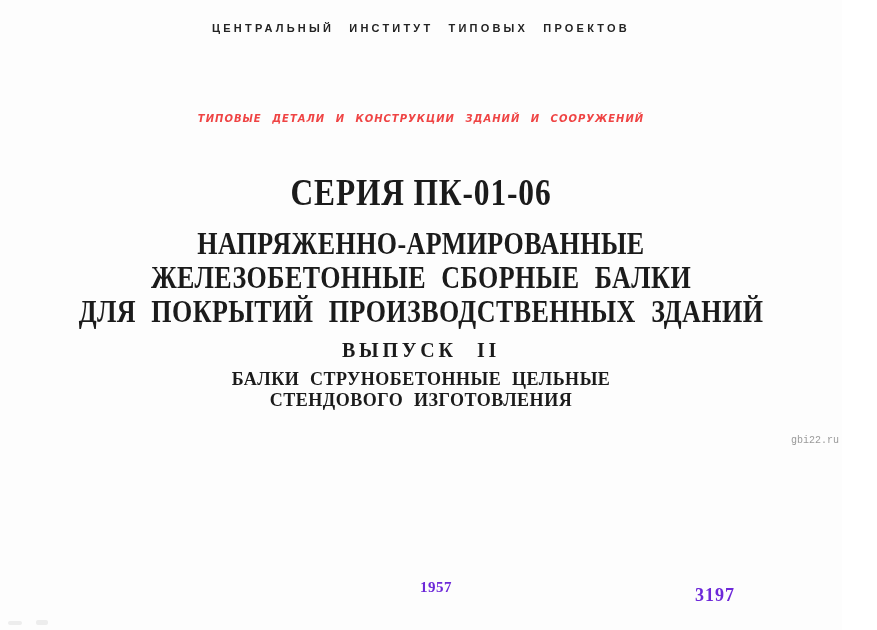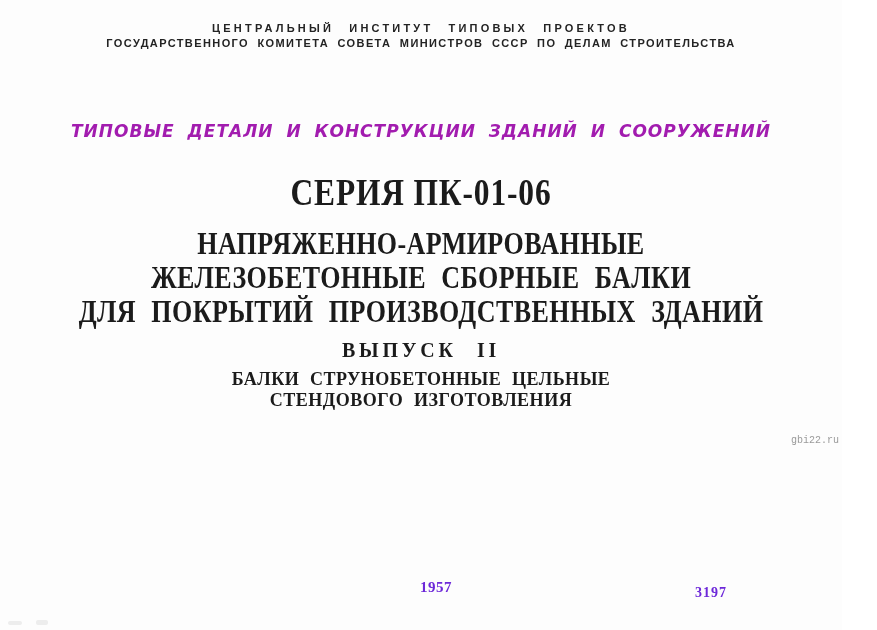--- a/index.html
+++ b/index.html
@@ -31,25 +31,24 @@
     color: #232323;
   }
   .pub-1 { top: 22px; letter-spacing: 3.2px; word-spacing: 9px; }
   .pub-2 { top: 37px; letter-spacing: 1.4px; word-spacing: 4px; }
   
   .tagline {
     top: 113px;
     font-family: "DejaVu Sans", sans-serif;
     font-weight: 700;
     font-style: italic;
-    font-size: 17px;
+    font-size: 10px;
     letter-spacing: 1px;
     word-spacing: 6px;
-    color: #a21caf;
-    margin-top: 8px;
+    color: #ef4444;
   }
   
   .display {
     font-family: "Liberation Serif", serif;
     font-weight: 700;
     color: #1b1b1b;
   }
   .series {
     top: 171px;
     font-size: 37px;
@@ -96,38 +95,37 @@
     color: #9a9a9a;
   }
   
   .footer-num {
     position: absolute;
     font-family: "Liberation Serif", serif;
     font-weight: 700;
     color: #6d28d9;
   }
   .year { top: 579px; left: 420px; font-size: 15px; letter-spacing: 0.5px; }
-  .doc-number { top: 585px; left: 695px; font-size: 14px; letter-spacing: 1px; }
+  .doc-number { top: 585px; left: 695px; font-size: 18px; letter-spacing: 1px; }
   
   .smudge {
     position: absolute;
     background: #ededed;
     border-radius: 2px;
   }
   .smudge-1 { left: 8px;  top: 621px; width: 14px; height: 4px; }
   .smudge-2 { left: 36px; top: 620px; width: 12px; height: 5px; }
 </style>
 </head>
 <body>
 
 <div id="scan-page">
 
   <div class="line pub pub-1">ЦЕНТРАЛЬНЫЙ ИНСТИТУТ ТИПОВЫХ ПРОЕКТОВ</div>
 
-  <div class="line pub pub-2">ГОСУДАРСТВЕННОГО КОМИТЕТА СОВЕТА МИНИСТРОВ СССР ПО ДЕЛАМ СТРОИТЕЛЬСТВА</div>
 
   <div class="line tagline">ТИПОВЫЕ ДЕТАЛИ И КОНСТРУКЦИИ ЗДАНИЙ И СООРУЖЕНИЙ</div>
 
   <div class="line display series">СЕРИЯ ПК-01-06</div>
 
   <div class="line display title-line title-1">НАПРЯЖЕННО-АРМИРОВАННЫЕ</div>
 
   <div class="line display title-line title-2">ЖЕЛЕЗОБЕТОННЫЕ СБОРНЫЕ БАЛКИ</div>
 
   <div class="line display title-line title-3">ДЛЯ ПОКРЫТИЙ ПРОИЗВОДСТВЕННЫХ ЗДАНИЙ</div>

